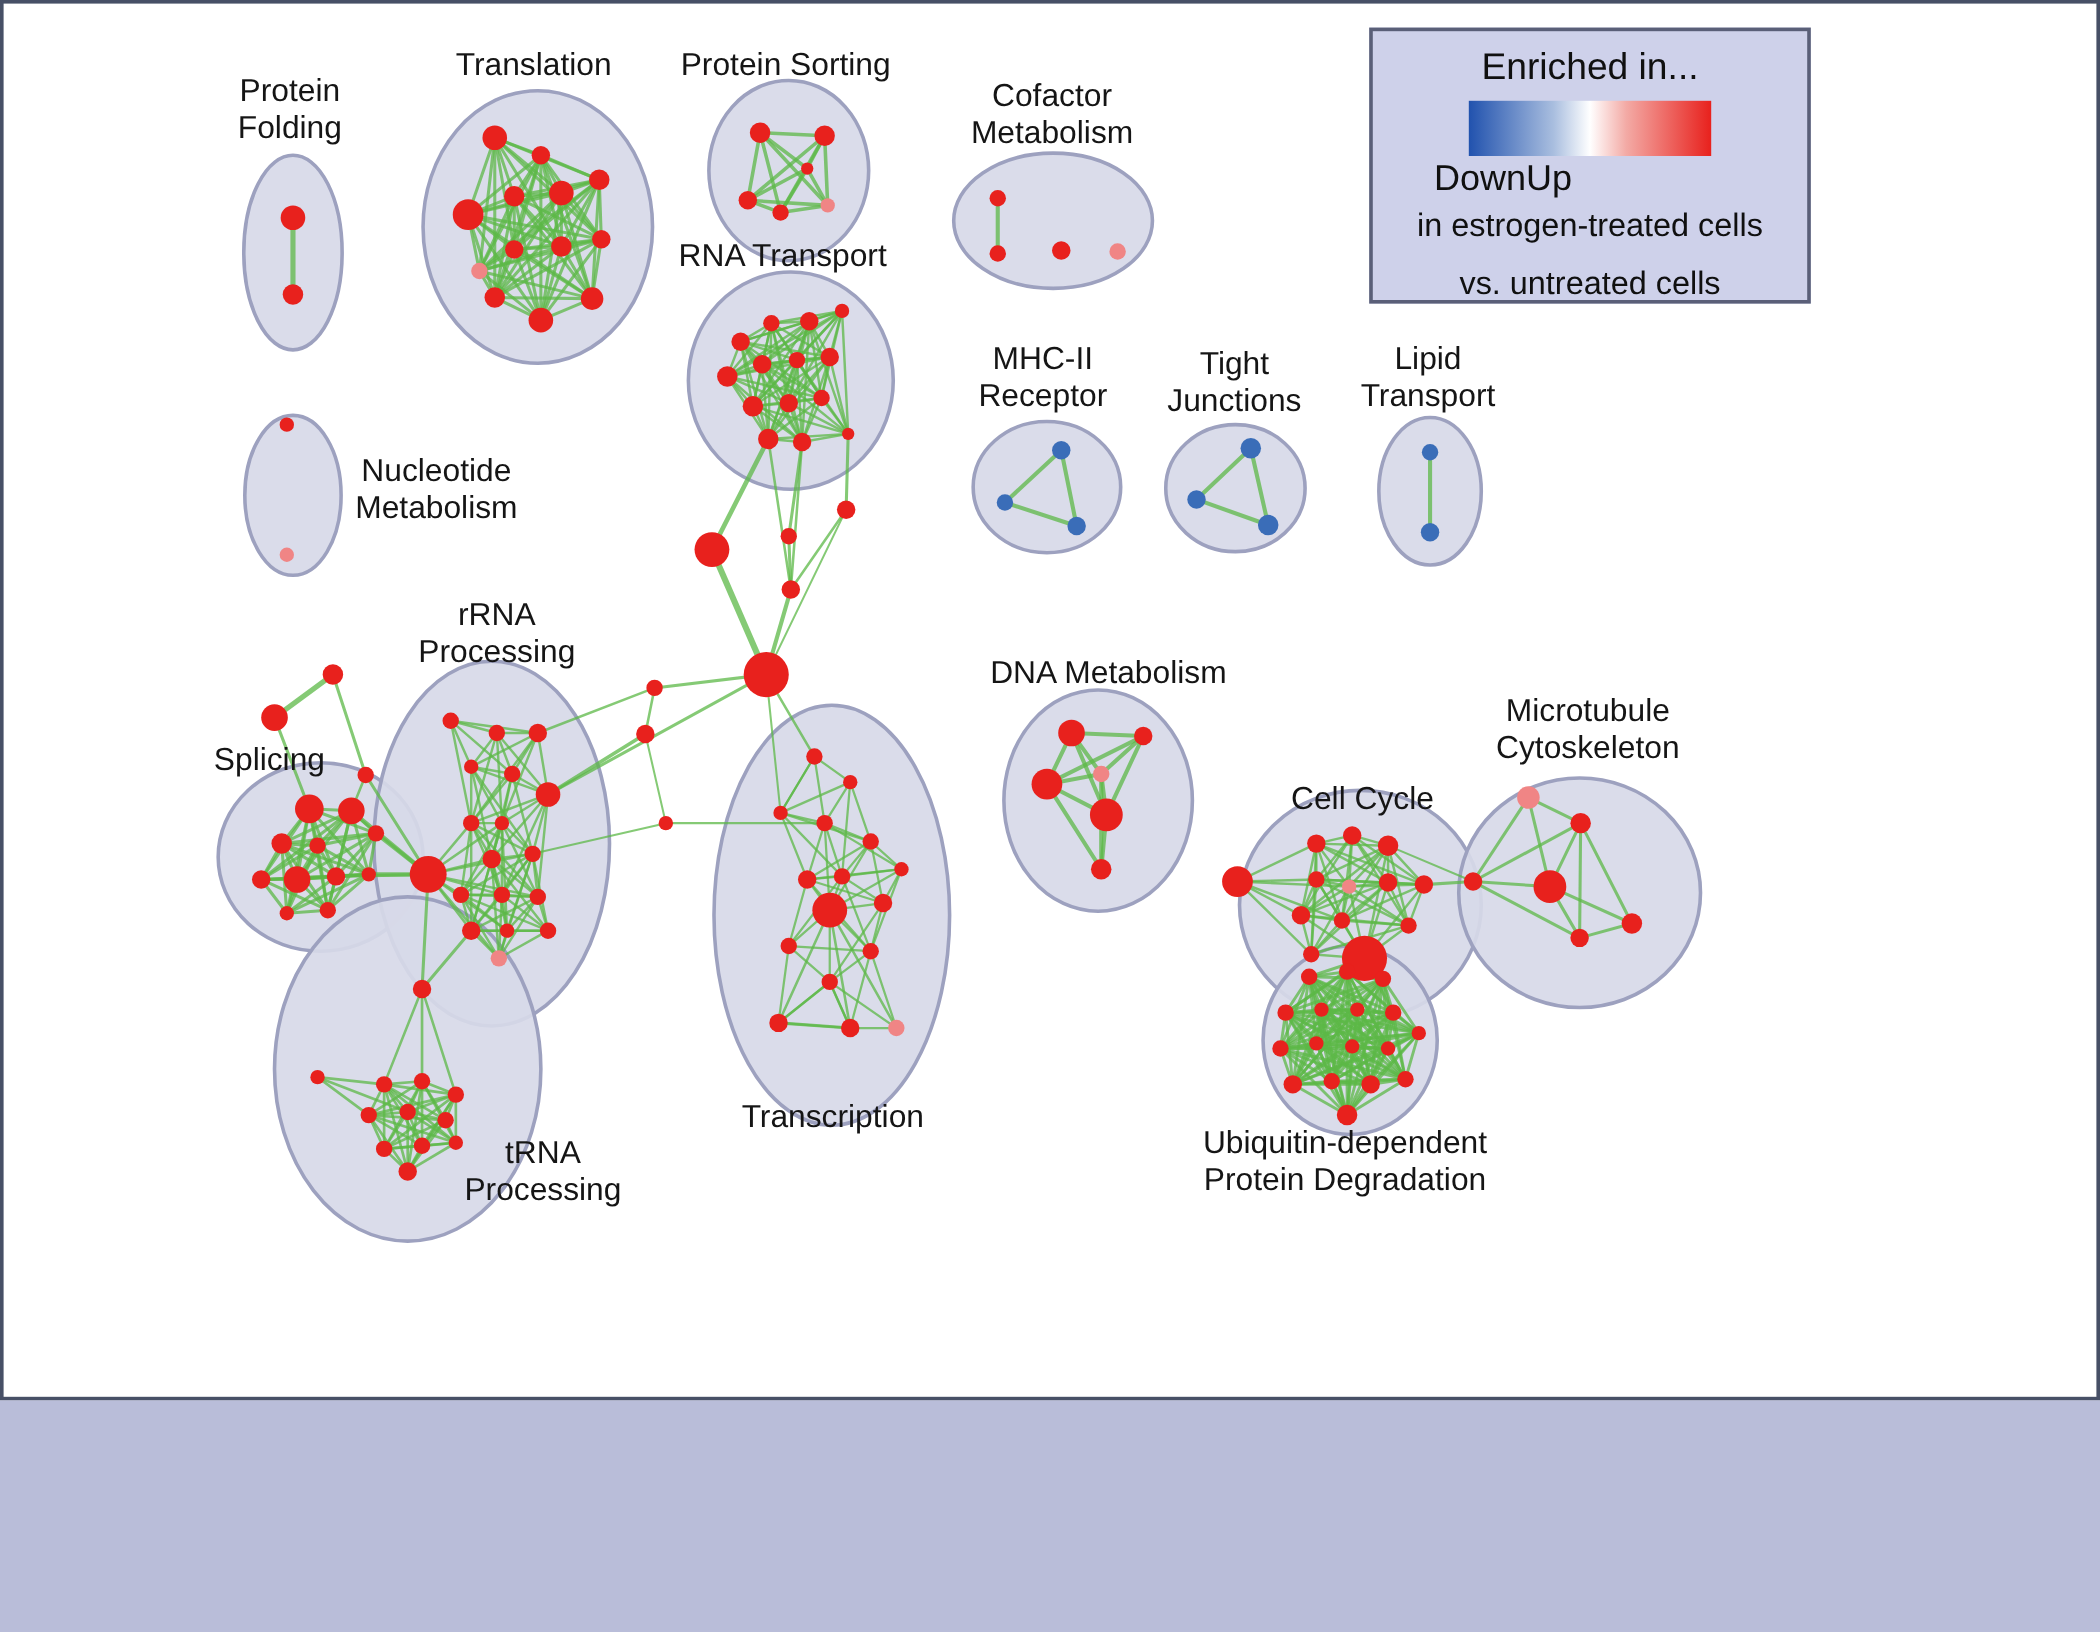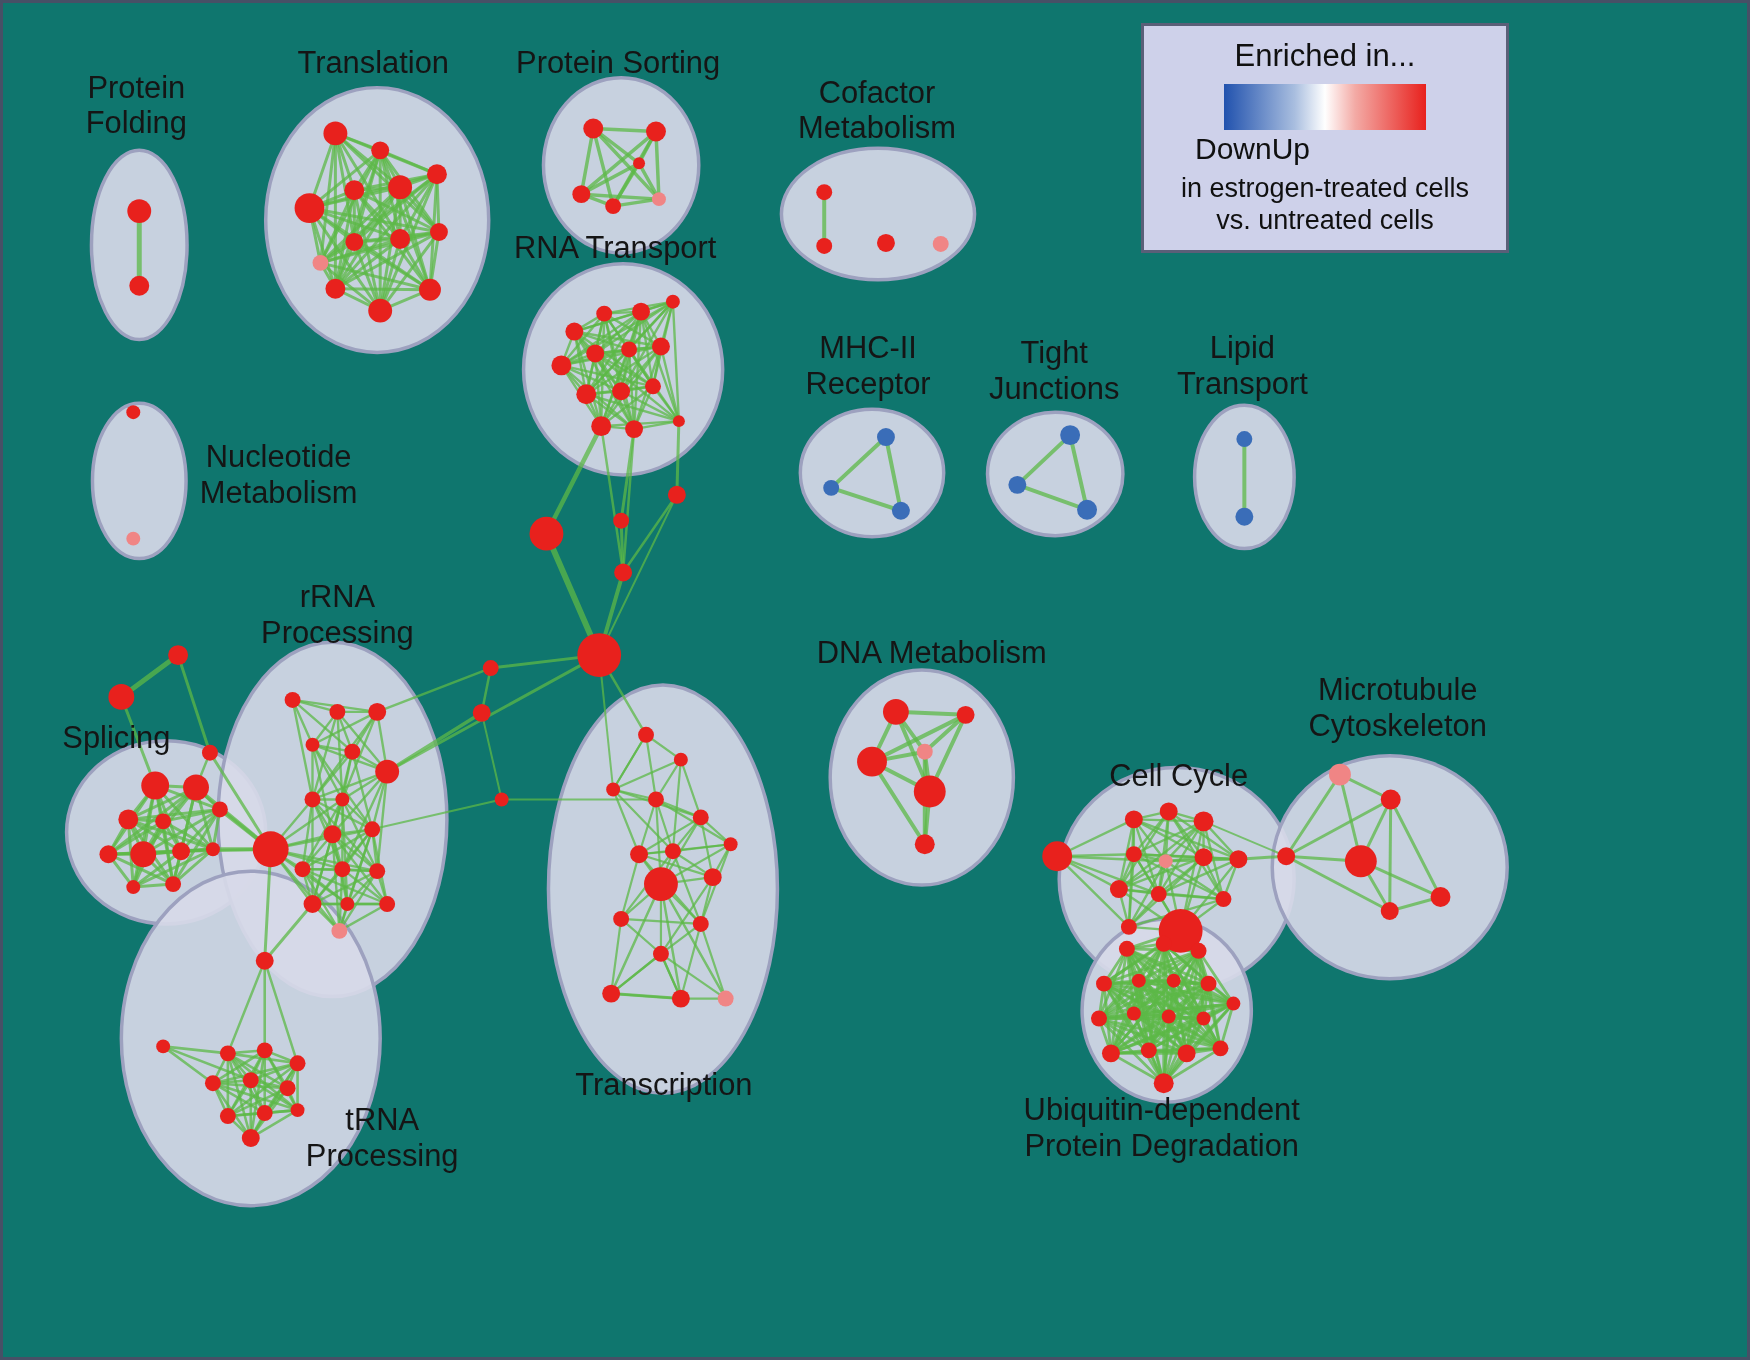--- a/index.html
+++ b/index.html
@@ -1,29 +1,29 @@
 <!DOCTYPE html>
 <html><head>
 <meta charset="utf-8">
 <style>
   html,body{margin:0;padding:0;background:#b9bdd9;}
-  .figure{position:relative;width:1750px;height:1360px;background:#0f766e;
+  .figure{position:relative;width:1750px;height:1167px;background:#ffffff;
     border:3px solid #475066;box-sizing:border-box;overflow:hidden;
     font-family:"Liberation Sans",sans-serif;}
   .figure svg{position:absolute;left:0;top:0;width:100%;height:100%;}
   .figure svg text{font-family:"Liberation Sans",sans-serif;font-size:31px;fill:#151515;}
   .legend{position:absolute;left:1138px;top:20px;width:368px;height:230px;
     background:#ced1ea;border:3px solid #5a5f78;box-sizing:border-box;
     text-align:center;padding-top:12px;}
   .legend-title{font-size:31px;color:#101010;}
   .legend-bar{width:202px;height:46px;margin:10px auto 0;}
   .legend-ends{display:flex;justify-content:flex-start;width:260px;margin:2px auto 0;
     font-size:30px;color:#101010;}
   .legend-sub{font-size:27px;color:#101010;margin-top:7px;line-height:30px;}
-  .legend-sub + .legend-sub{margin-top:2px;}
+  .legend-sub + .legend-sub{margin-top:18px;}
 </style>
 </head>
 <body>
 
 <div class="figure">
   <svg id="net" viewBox="0 0 1750 1360">
       <g>
         <ellipse cx="136" cy="243" rx="48" ry="95" fill="#d7d9e8" fill-opacity="0.92" stroke="#9da1bf" stroke-width="3.5"></ellipse>
         <ellipse cx="375" cy="218" rx="112" ry="133" fill="#d7d9e8" fill-opacity="0.92" stroke="#9da1bf" stroke-width="3.5"></ellipse>
         <ellipse cx="620" cy="163" rx="78" ry="88" fill="#d7d9e8" fill-opacity="0.92" stroke="#9da1bf" stroke-width="3.5"></ellipse>

